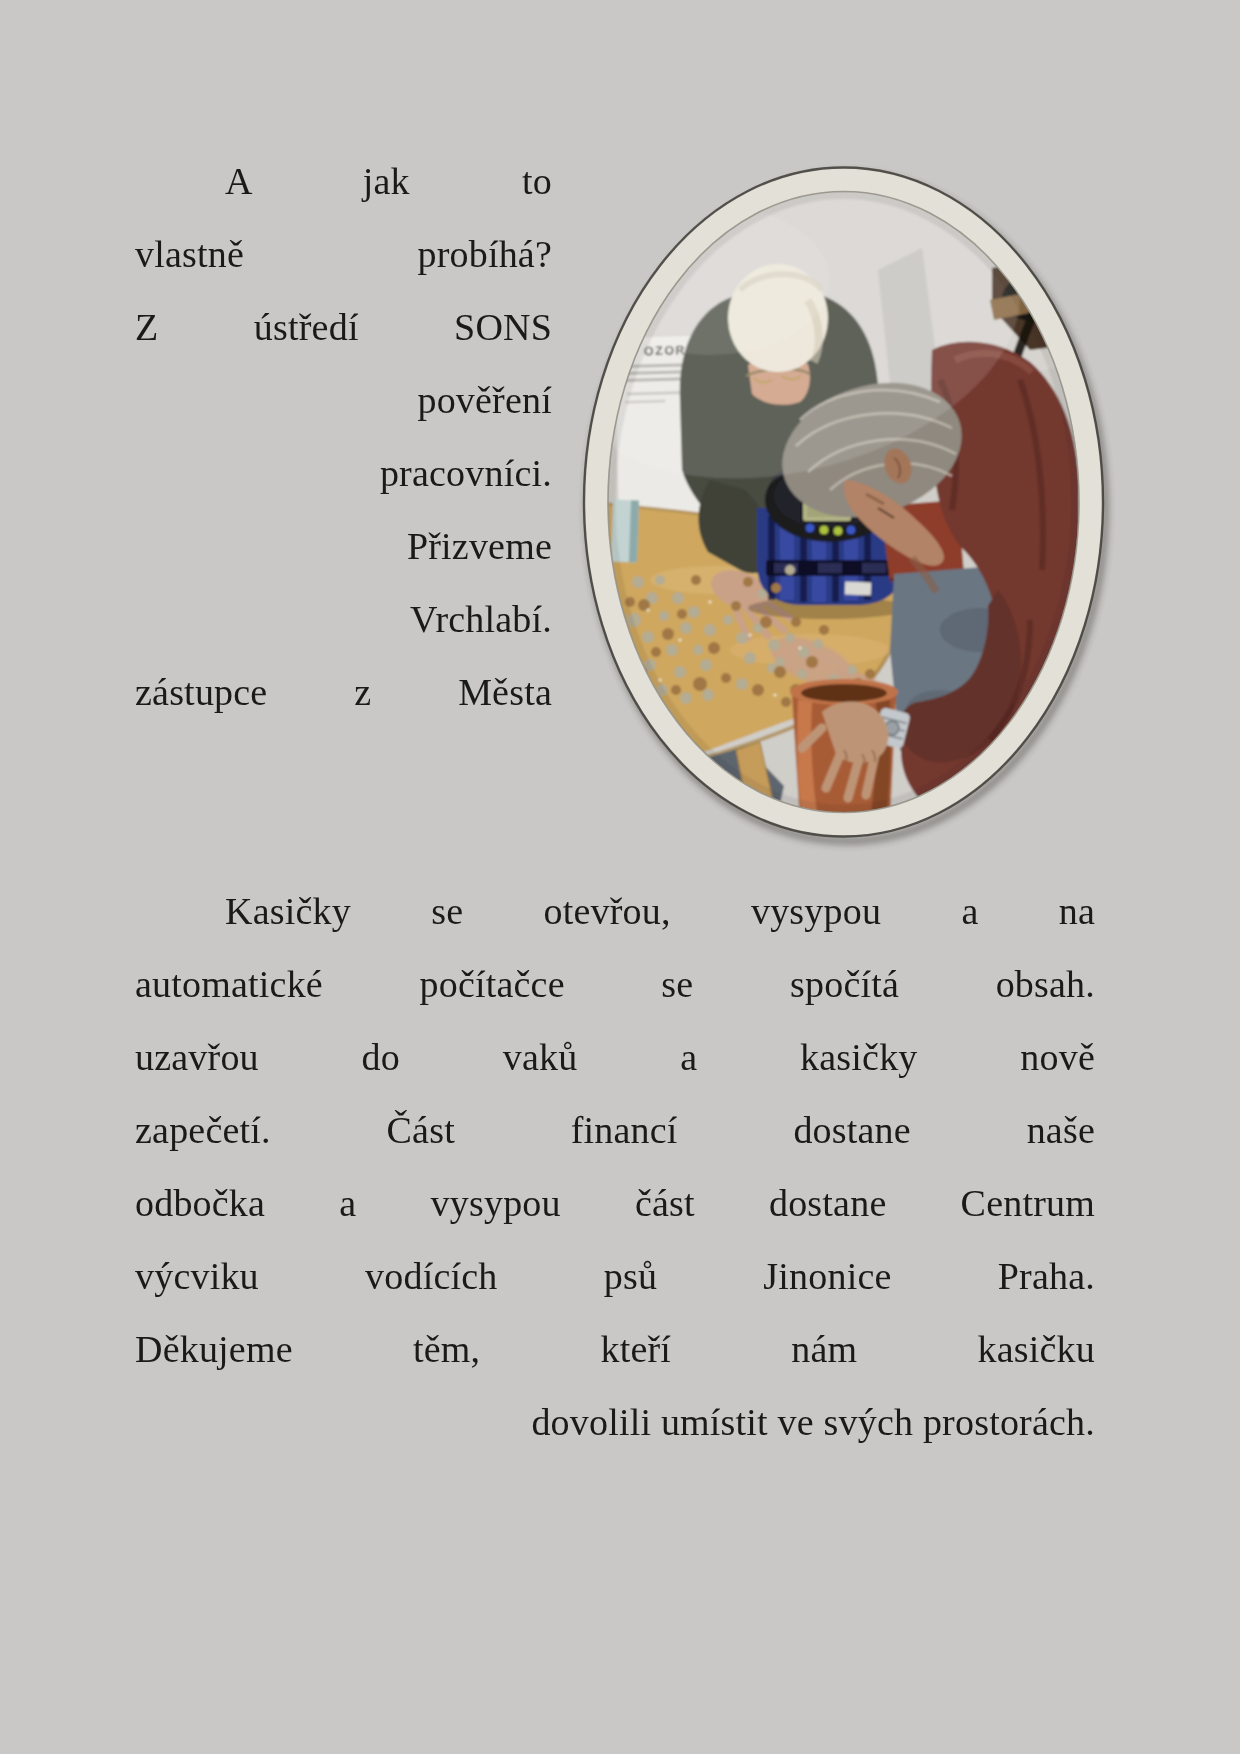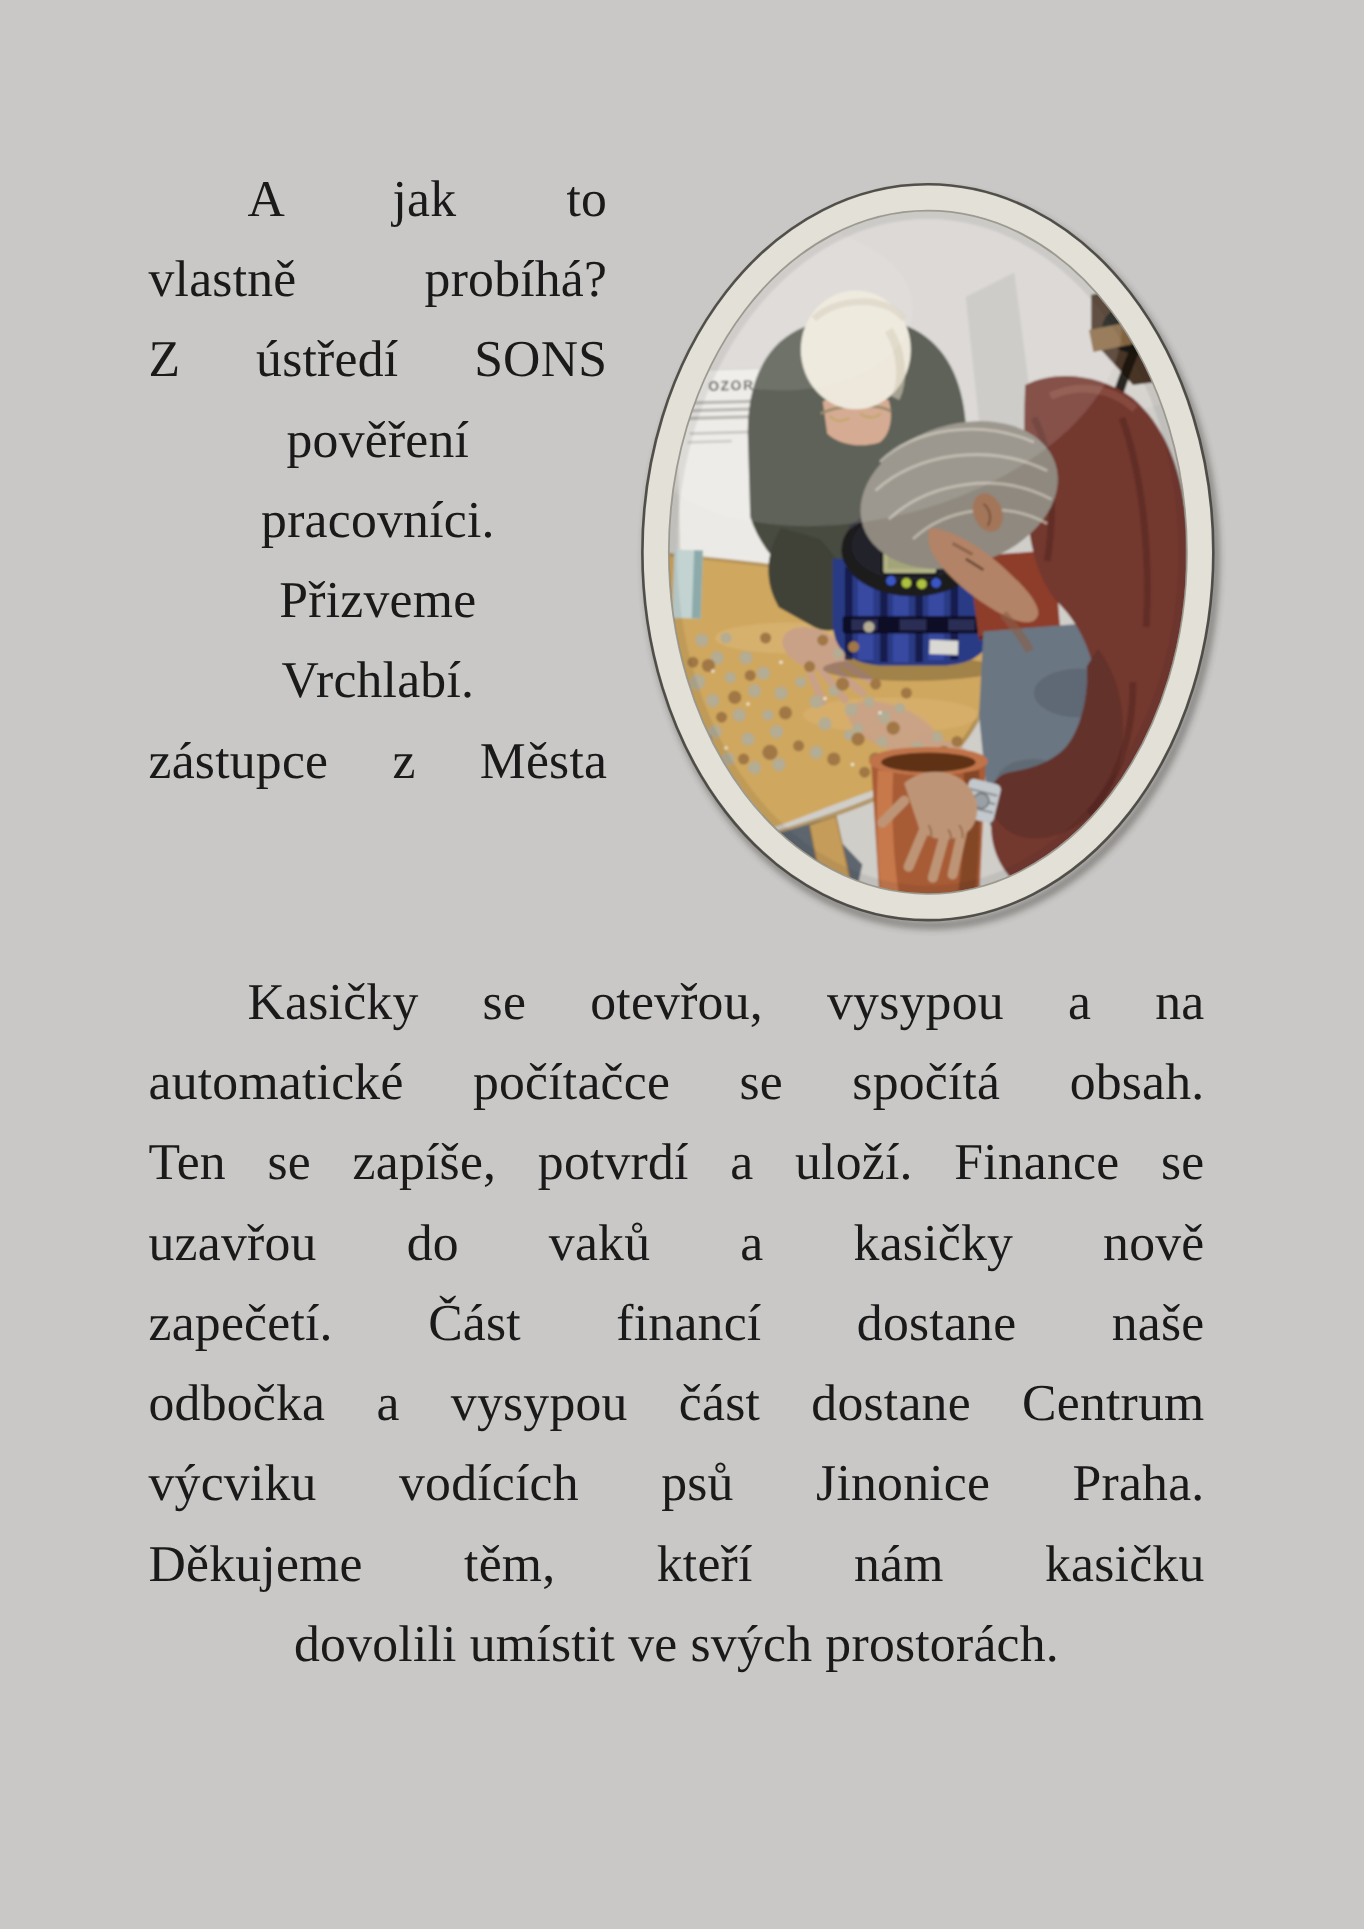--- a/index.html
+++ b/index.html
@@ -6,31 +6,31 @@
   body{
     width:1240px;height:1754px;
     background:#c9c8c6;
     font-family:"Liberation Serif","DejaVu Serif",serif;
     position:relative;
     overflow:hidden;
   }
   .page{position:absolute;inset:0;}
   .para{
     position:absolute;
-    font-size:47px;
+    font-size:38px;
     color:#1a1a1a;
     letter-spacing:0.2px;
   }
   .para-wrap{left:135px;top:145px;width:417px;}
   .para-full{left:135px;top:875px;width:960px;}
   .ln{
     width:100%;
     line-height:73px;
     white-space:normal;
-    text-align:center;
+    text-align:right;
     box-sizing:border-box;
   }
   .ln.j{text-align:justify;text-align-last:justify;}
   .ln.ind{padding-left:90px;}
   .photo-wrap{
     position:absolute;left:560px;top:150px;width:560px;height:710px;
   }
   .ozor-text{
     font-family:"Liberation Sans","DejaVu Sans",sans-serif;
     font-weight:bold;
@@ -49,21 +49,20 @@
     <div class="ln">pověření</div>
     <div class="ln">pracovníci.</div>
     <div class="ln">Přizveme</div>
     <div class="ln">Vrchlabí.</div>
     <div class="ln j">zástupce z Města</div>
   </div>
 
   <div class="para para-full">
     <div class="ln j ind">Kasičky se otevřou, vysypou a na</div>
     <div class="ln j">automatické počítačce se spočítá obsah.</div>
-    <div class="ln j">Ten se zapíše, potvrdí a uloží. Finance se</div>
     <div class="ln j">uzavřou do vaků a kasičky nově</div>
     <div class="ln j">zapečetí. Část financí dostane naše</div>
     <div class="ln j">odbočka a vysypou část dostane Centrum</div>
     <div class="ln j">výcviku vodících psů Jinonice Praha.</div>
     <div class="ln j">Děkujeme těm, kteří nám kasičku</div>
     <div class="ln">dovolili umístit ve svých prostorách.</div>
   </div>
 
   <div class="photo-wrap">
   <svg width="560" height="710" viewBox="0 0 560 710">

